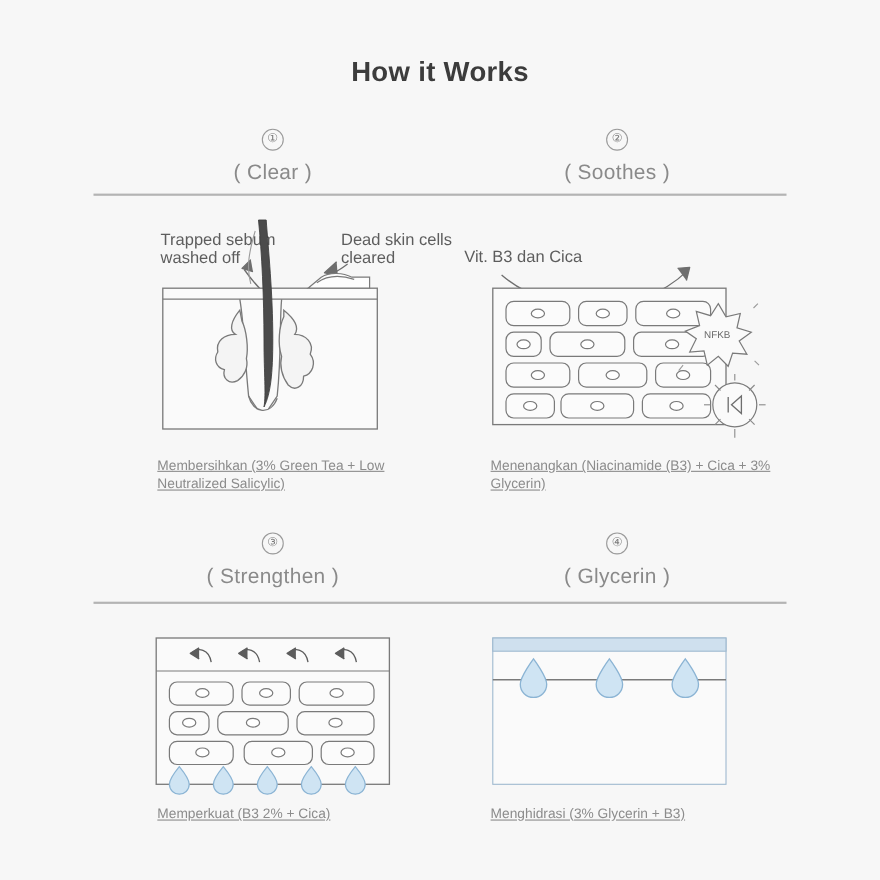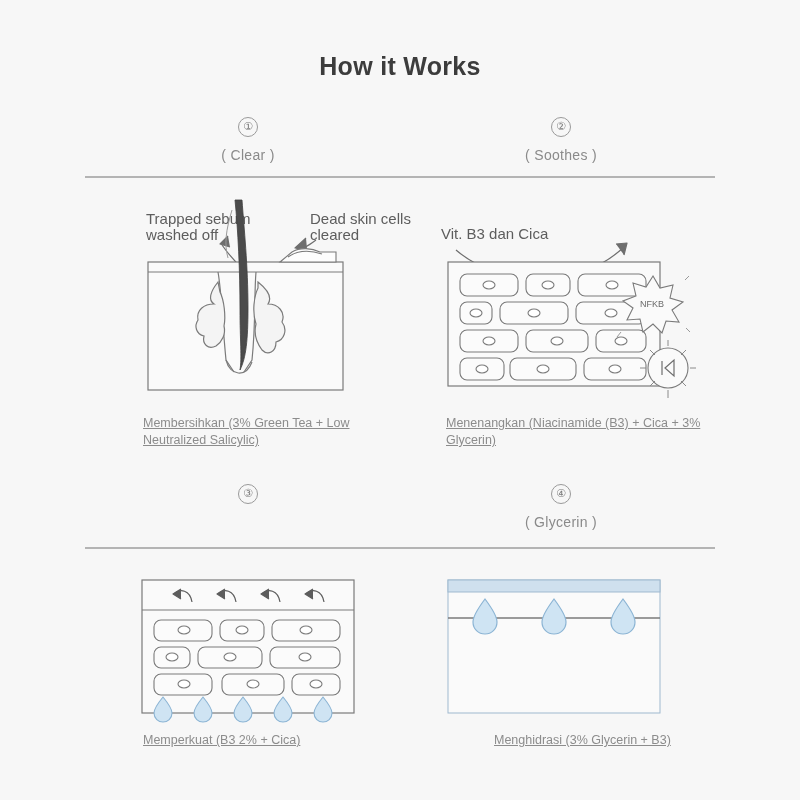--- a/index.html
+++ b/index.html
@@ -20,21 +20,21 @@
     letter-spacing:.3px;
   }
 
   
   .step-head{position:absolute;width:240px;text-align:center;}
   .step-num{
     width:18px;height:18px;border:1px solid #9a9a9a;border-radius:50%;
     display:inline-block;line-height:17px;text-align:center;
     font-size:11px;color:#7b7b7b;
   }
-  .step-label{margin-top:10px;font-size:14px;color:#8a8a8a;letter-spacing:.3px;}
+  .step-label{margin-top:10px;font-size:19px;color:#8a8a8a;letter-spacing:.3px;}
 
   .divider{
     position:absolute;height:2px;background:#b4b4b4;left:85px;width:630px;
   }
 
   
   .caption{
     position:absolute;font-size:12.5px;line-height:17px;color:#8c8c8c;
     width:270px;
     text-decoration:underline;
@@ -106,21 +106,21 @@
       </g>
 
       <path d="M105,0 C108,30 110,70 110,110 C110,140 112,158 110,170
                C116,158 118,140 118,108 C118,66 114,28 112,0 Z" fill="#4b4b4b" stroke="#3f3f3f" stroke-width="0.8"></path>
       <path d="M102,10 C96,30 94,44 98,58" fill="none" stroke="#9a9a9a" stroke-width="1"></path>
     </svg>
   </div>
 
   <div class="caption" style="top:415px;left:143px;">Membersihkan (3% Green Tea + Low Neutralized Salicylic)</div>
 
-  <div class="anno" style="top:226px;left:441px;width:160px;">Vit. B3 dan Cica</div>
+  <div class="anno" style="top:226px;left:422px;width:160px;">Vit. B3 dan Cica</div>
 
   <div class="panel" style="top:236px;left:440px;">
     <svg width="250" height="170" viewBox="0 0 250 170">
 
       <g fill="none" stroke="#6e6e6e" stroke-width="1.2">
         <path d="M16,14 C60,52 140,54 185,10"></path>
         <path d="M176,8 L187,7 L184,19" fill="#6e6e6e" stroke-linejoin="round"></path>
       </g>
 
       <rect x="8" y="26" width="212" height="124" fill="#fafafa" stroke="#7a7a7a" stroke-width="1.2"></rect>
@@ -189,20 +189,21 @@
           <path d="M225,132 L234,124 L234,140 Z"></path>
         </g>
       </g>
     </svg>
   </div>
 
   <div class="caption" style="top:415px;left:446px;">Menenangkan (Niacinamide (B3) + Cica + 3% Glycerin)</div>
 
   <div class="step-head" style="top:483px;left:128px;">
     <div class="step-num">③</div>
+    <div class="step-label">( Strengthen )</div>
   </div>
   <div class="step-head" style="top:483px;left:441px;">
     <div class="step-num">④</div>
     <div class="step-label">( Glycerin )</div>
   </div>
 
   <div class="divider" style="top:547px;"></div>
 
   <div class="panel" style="top:570px;left:130px;">
     <svg width="240" height="150" viewBox="0 0 240 150">
@@ -276,15 +277,15 @@
       <line x1="8" y1="48" x2="220" y2="48" stroke="#7a7a7a" stroke-width="1.4"></line>
 
       <g fill="#cfe4f3" stroke="#8bb4d4" stroke-width="1.2">
         <path d="M45,29 C45,29 33,45 33,52 C33,59 38.4,64 45,64 C51.6,64 57,59 57,52 C57,45 45,29 45,29 Z"></path>
         <path d="M114,29 C114,29 102,45 102,52 C102,59 107.4,64 114,64 C120.6,64 126,59 126,52 C126,45 114,29 114,29 Z"></path>
         <path d="M183,29 C183,29 171,45 171,52 C171,59 176.4,64 183,64 C189.6,64 195,59 195,52 C195,45 183,29 183,29 Z"></path>
       </g>
     </svg>
   </div>
 
-  <div class="caption" style="top:732px;left:446px;margin-left:48px;">Menghidrasi (3% Glycerin + B3)</div>
+  <div class="caption" style="top:732px;left:446px;">Menghidrasi (3% Glycerin + B3)</div>
 
 </div>
 
 </body></html>

